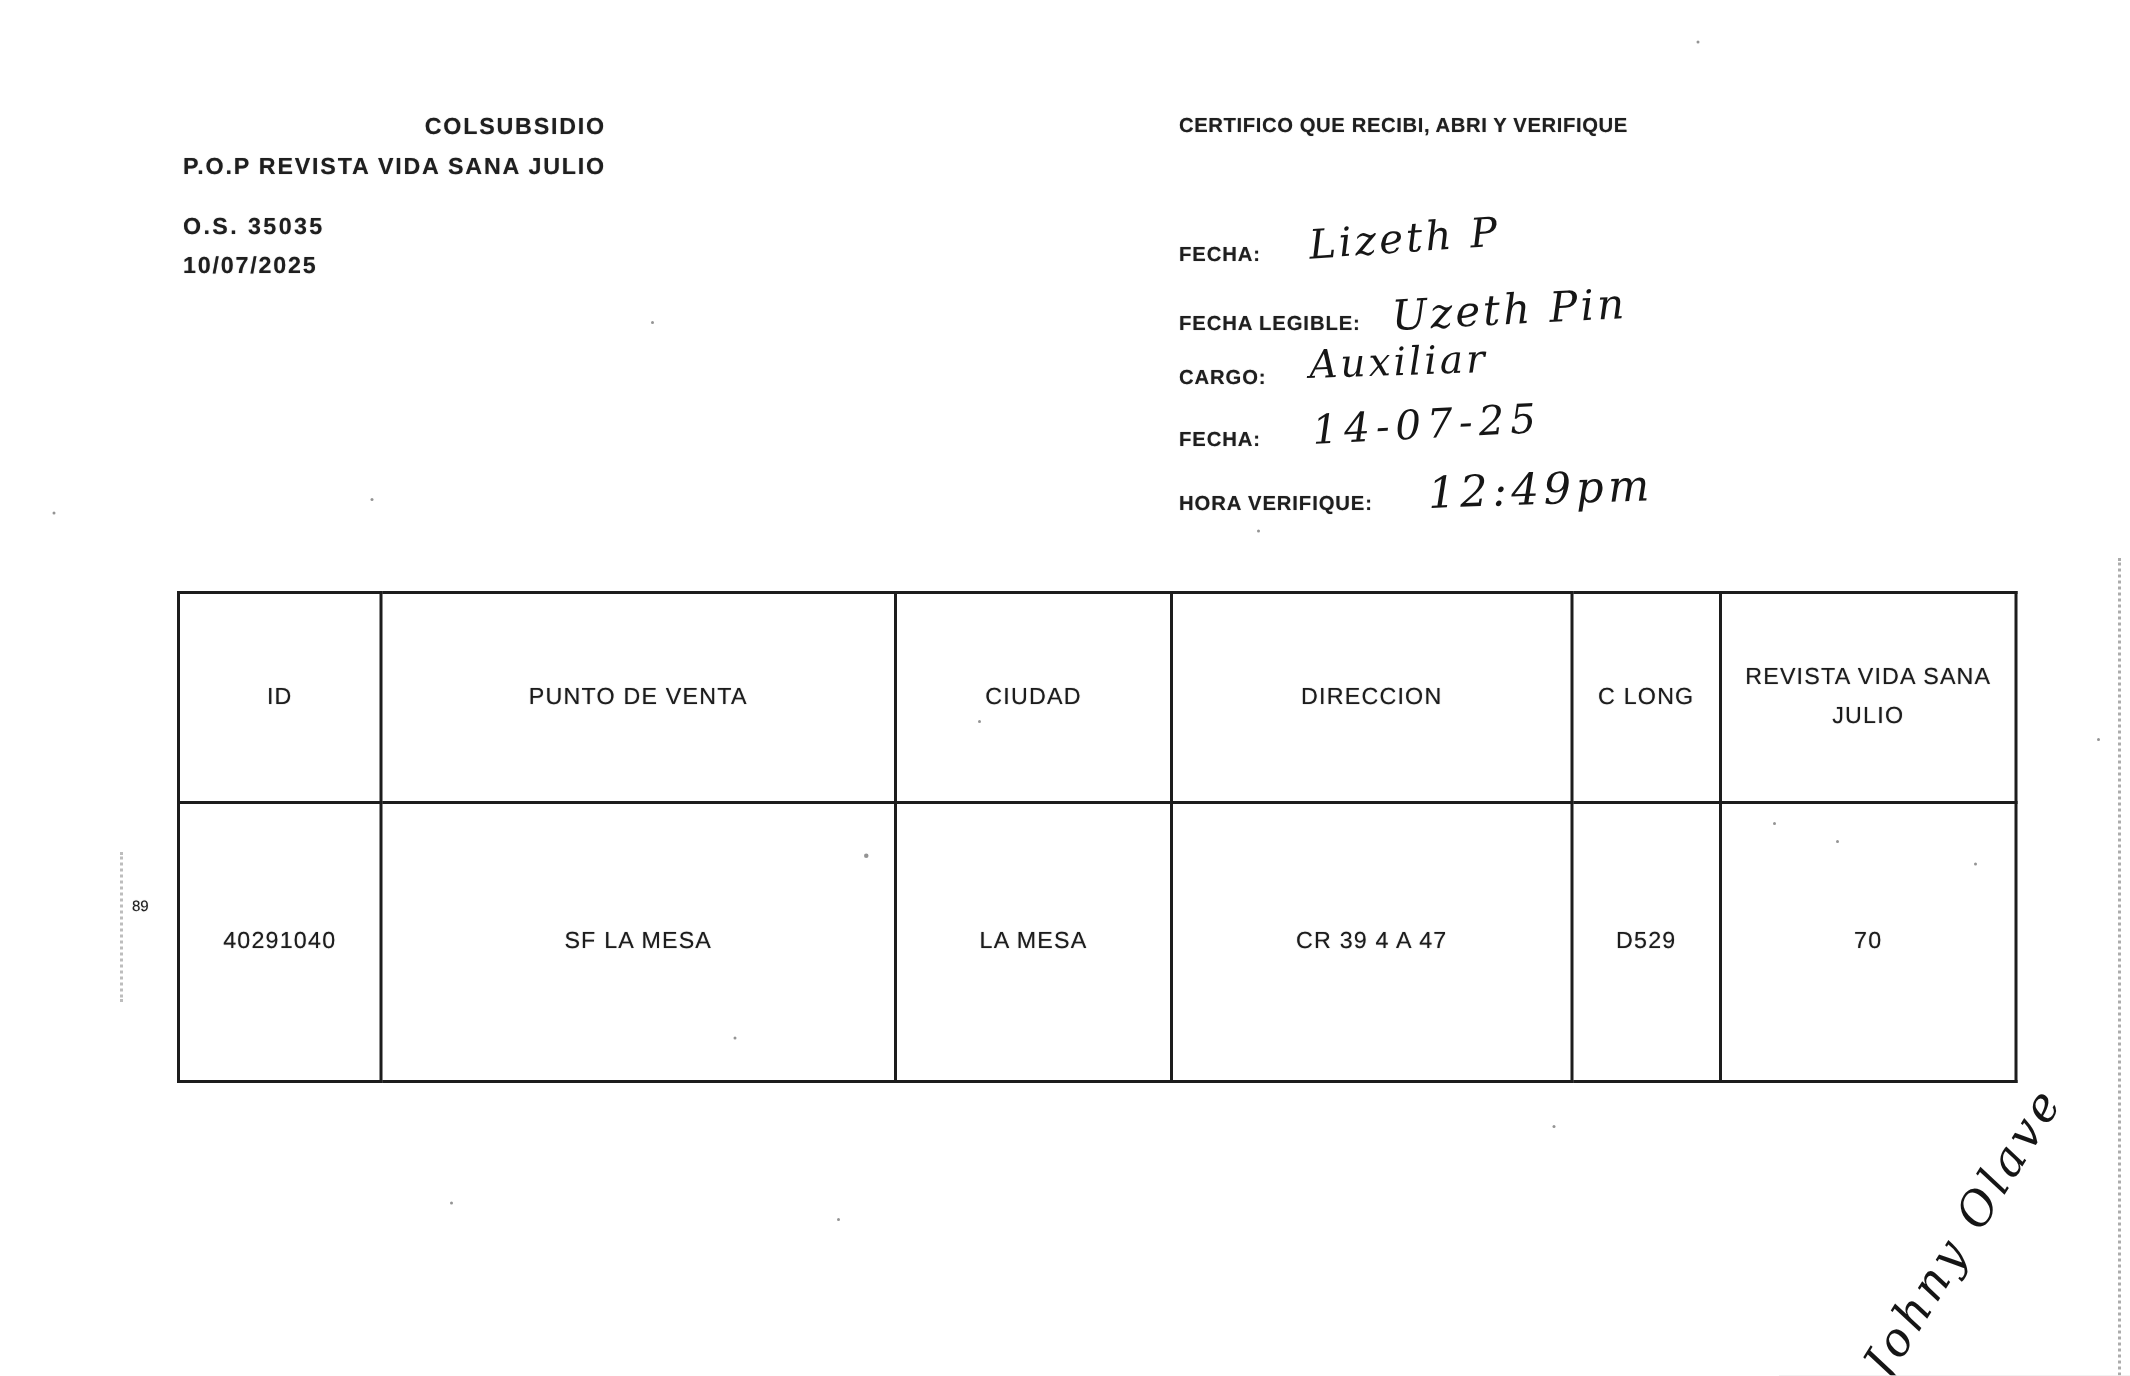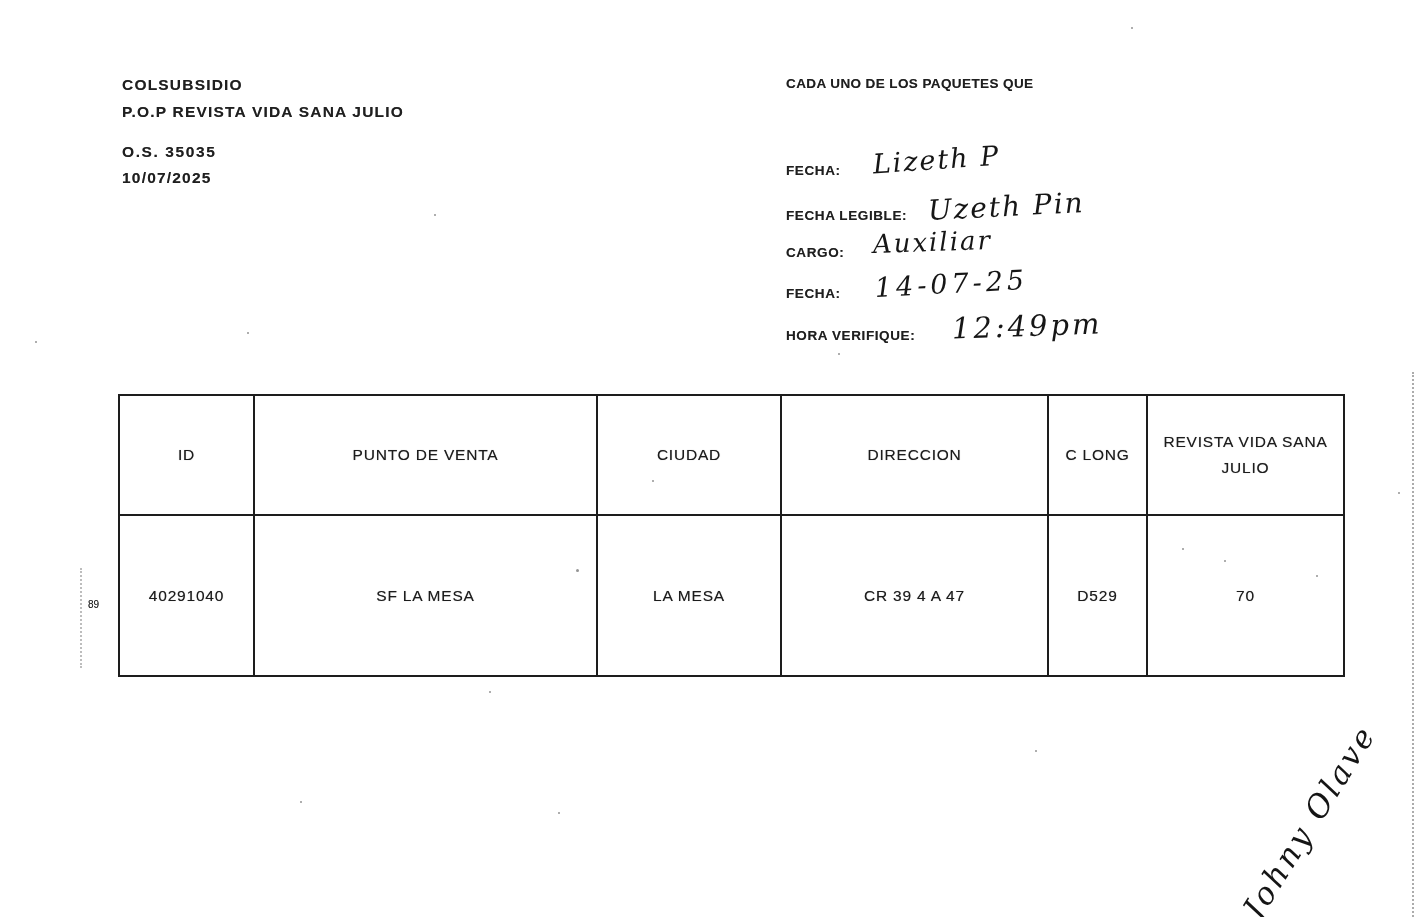--- a/index.html
+++ b/index.html
@@ -15,21 +15,21 @@
   .print{
     color:#1f1f1f;
     text-shadow:0 0 0.6px rgba(40,40,40,.55);
     -webkit-font-smoothing:none;
   }
   
   .order-block{
     position:absolute;left:122px;top:76px;
     font-size:15.5px;font-weight:700;letter-spacing:1.2px;
   }
-  .order-block .line1{margin:0 0 9px 0;}
+  .order-block .line1{margin:0 0 9px 0;text-align:right;}
   .order-block .line2{margin:0 0 22px 0;}
   .order-block .line3{margin:0 0 8px 0;letter-spacing:1.6px;}
   .order-block .line4{margin:0;letter-spacing:1.2px;}
   
   .cert-block{
     position:absolute;left:786px;top:74px;
     font-size:13.5px;font-weight:700;letter-spacing:.4px;line-height:19px;
   }
   
   .field{position:absolute;left:786px;white-space:nowrap;}
@@ -68,22 +68,22 @@
   table.grid th, table.grid td{
     border:2px solid #1d1d1d;
     text-align:center;vertical-align:middle;
     font-size:15.5px;font-weight:400;
     color:#1c1c1c;text-shadow:0 0 .7px rgba(40,40,40,.6);
     letter-spacing:.8px;
     padding:0 8px;
     overflow:hidden;
   }
   table.grid th{font-weight:400;line-height:26px;}
-  table.grid thead tr{height:120px;}
-  table.grid tbody tr{height:161px;}
+  table.grid thead tr{height:140px;}
+  table.grid tbody tr{height:186px;}
   
   .signature{
     position:absolute;left:1180px;top:770px;width:300px;
     transform:rotate(-58deg);
     transform-origin:center;
     font-family:"DejaVu Serif", serif;font-style:italic;
     font-size:31px;color:#151515;letter-spacing:3px;
     white-space:nowrap;
   }
   
@@ -103,21 +103,21 @@
 <div class="page">
 
   <div class="order-block print">
     <div class="line1">COLSUBSIDIO</div>
     <div class="line2">P.O.P REVISTA VIDA SANA JULIO</div>
     <div class="line3">O.S. 35035</div>
     <div class="line4">10/07/2025</div>
   </div>
 
   <div class="cert-block print">
-    <div>CADA  UNO DE LOS PAQUETES QUE</div>
+    <div>CERTIFICO QUE RECIBI, ABRI Y VERIFIQUE</div>
   </div>
 
   <div class="field f-firma">
     <span class="lbl">FECHA:</span>
     <span class="hand">Lizeth P</span>
   </div>
   <div class="field f-nombre">
     <span class="lbl">FECHA LEGIBLE:</span>
     <span class="hand">Uzeth Pin</span>
   </div>

